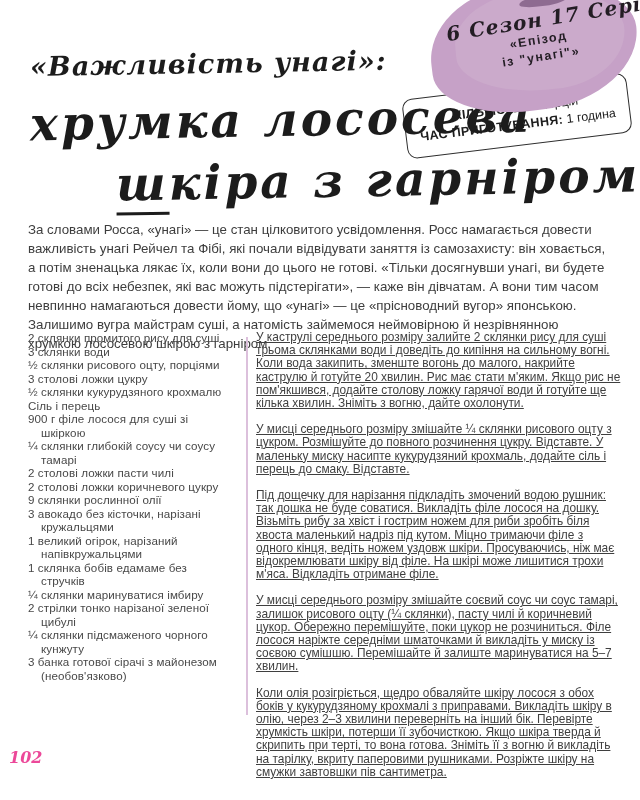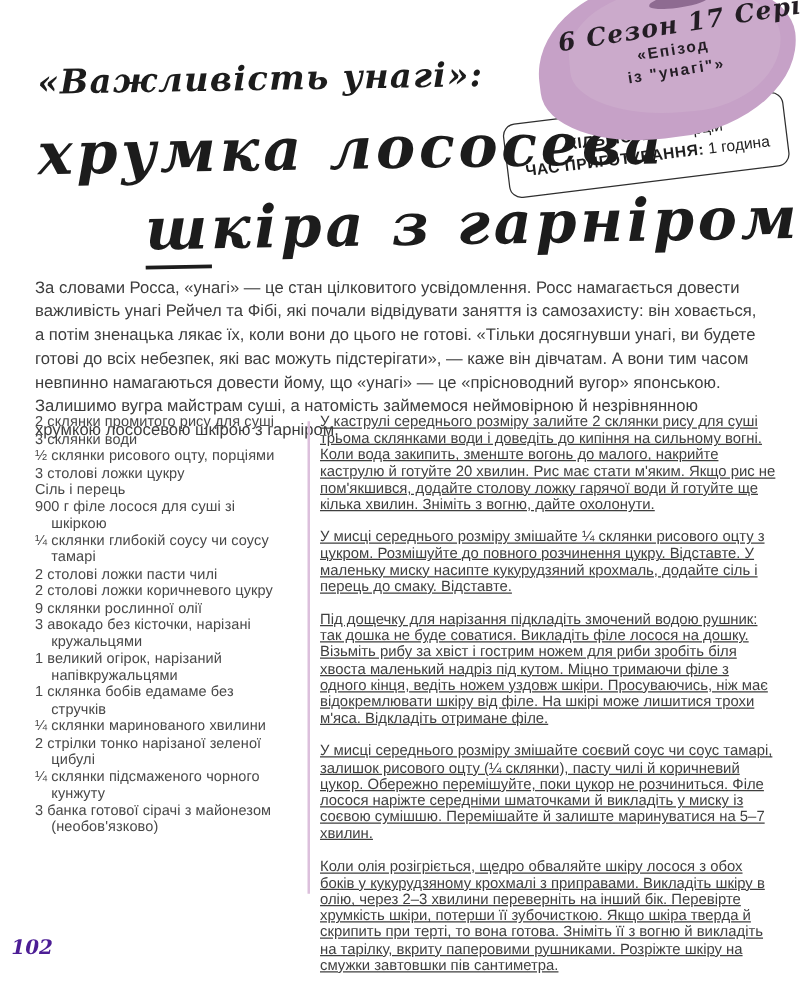--- a/index.html
+++ b/index.html
@@ -46,21 +46,21 @@
   .ingredients{position:absolute;left:28px;top:331px;width:196px;font-size:11.6px;
         line-height:13.5px;color:#484848;letter-spacing:0.1px;}
   .ing{padding-left:13px;text-indent:-13px;}
   .divider{position:absolute;left:246px;top:337px;width:2px;height:378px;background:#dcc0dc;}
   .instructions{position:absolute;left:256px;top:331px;width:366px;font-size:11.9px;
         line-height:13.2px;color:#3f3f3f;}
   .step{margin:0 0 13px 0;text-decoration:underline;}
 
   
   .pagenum{position:absolute;left:9px;top:748px;font-family:"DejaVu Serif",serif;
-        font-style:italic;font-weight:700;font-size:16px;color:#4c1d95;}
+        font-style:italic;font-weight:700;font-size:16px;color:#ec4899;}
 </style>
 </head>
 <body>
 
 <div class="page">
 
   <div class="blob"></div>
   <div class="blob-texture"></div>
   <div class="blob-streak"></div>
 
@@ -81,30 +81,31 @@
     <div class="title-l3"><span class="u-first">ш</span><span>кіра з гарніром</span></div>
   </div>
 
   <div class="intro">За словами Росса, «унагі» — це стан цілковитого усвідомлення. Росс намагається довести важливість унагі Рейчел та Фібі, які почали відвідувати заняття із самозахисту: він ховається, а потім зненацька лякає їх, коли вони до цього не готові. «Тільки досягнувши унагі, ви будете готові до всіх небезпек, які вас можуть підстерігати», — каже він дівчатам. А вони тим часом невпинно намагаються довести йому, що «унагі» — це «прісноводний вугор» японською. Залишимо вугра майстрам суші, а натомість займемося неймовірною й незрівнянною хрумкою лососевою шкірою з гарніром.</div>
 
   <div class="ingredients">
     <div class="ing">2 склянки промитого рису для суші</div>
     <div class="ing">3 склянки води</div>
     <div class="ing">½ склянки рисового оцту, порціями</div>
     <div class="ing">3 столові ложки цукру</div>
+    <div class="ing">½ склянки кукурудзяного крохмалю</div>
     <div class="ing">Сіль і перець</div>
     <div class="ing">900 г філе лосося для суші зі шкіркою</div>
     <div class="ing">¼ склянки глибокій соусу чи соусу тамарі</div>
     <div class="ing">2 столові ложки пасти чилі</div>
     <div class="ing">2 столові ложки коричневого цукру</div>
     <div class="ing">9 склянки рослинної олії</div>
     <div class="ing">3 авокадо без кісточки, нарізані кружальцями</div>
     <div class="ing">1 великий огірок, нарізаний напівкружальцями</div>
     <div class="ing">1 склянка бобів едамаме без стручків</div>
-    <div class="ing">¼ склянки маринованого хвилини</div>
+    <div class="ing">¼ склянки маринуватися імбиру</div>
     <div class="ing">2 стрілки тонко нарізаної зеленої цибулі</div>
     <div class="ing">¼ склянки підсмаженого чорного кунжуту</div>
     <div class="ing">3 банка готової сірачі з майонезом (необов'язково)</div>
   </div>
 
   <div class="divider"></div>
 
   <div class="instructions">
     <p class="step">У каструлі середнього розміру залийте 2 склянки рису для суші трьома склянками води і доведіть до кипіння на сильному вогні. Коли вода закипить, зменште вогонь до малого, накрийте каструлю й готуйте 20 хвилин. Рис має стати м'яким. Якщо рис не пом'якшився, додайте столову ложку гарячої води й готуйте ще кілька хвилин. Зніміть з вогню, дайте охолонути.</p>
     <p class="step">У мисці середнього розміру змішайте ¼ склянки рисового оцту з цукром. Розмішуйте до повного розчинення цукру. Відставте. У маленьку миску насипте кукурудзяний крохмаль, додайте сіль і перець до смаку. Відставте.</p>

